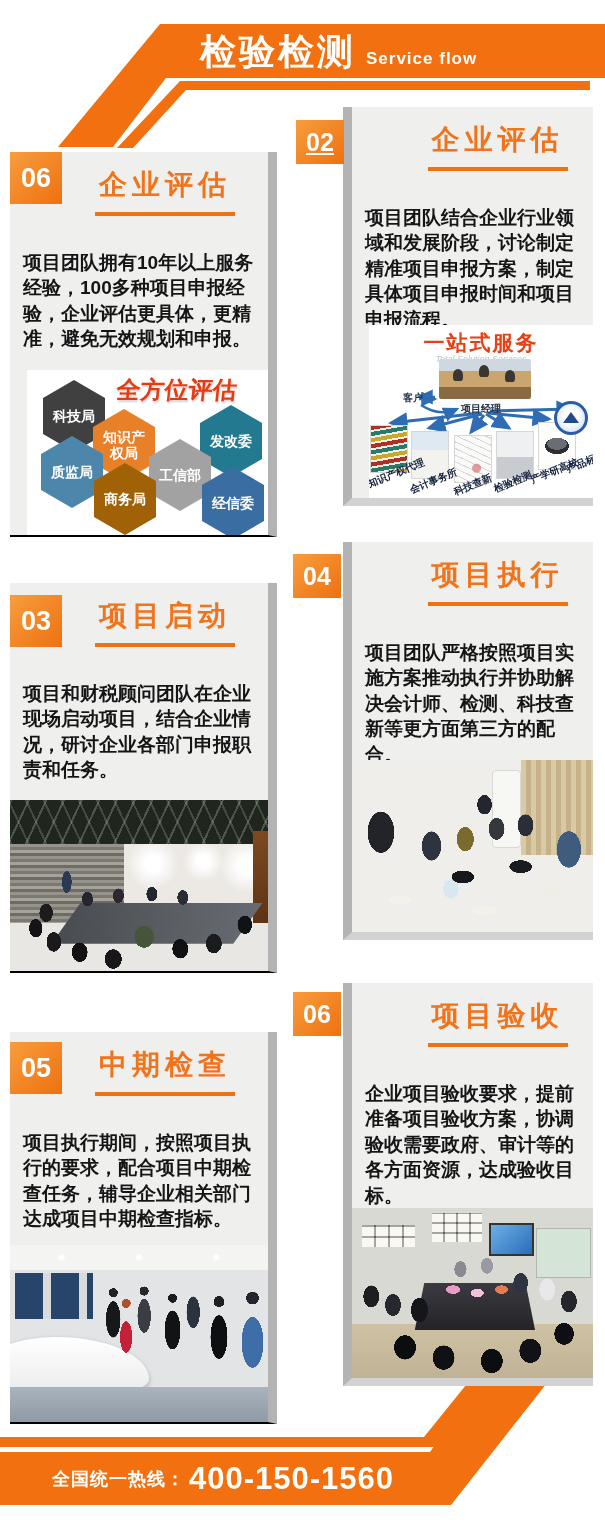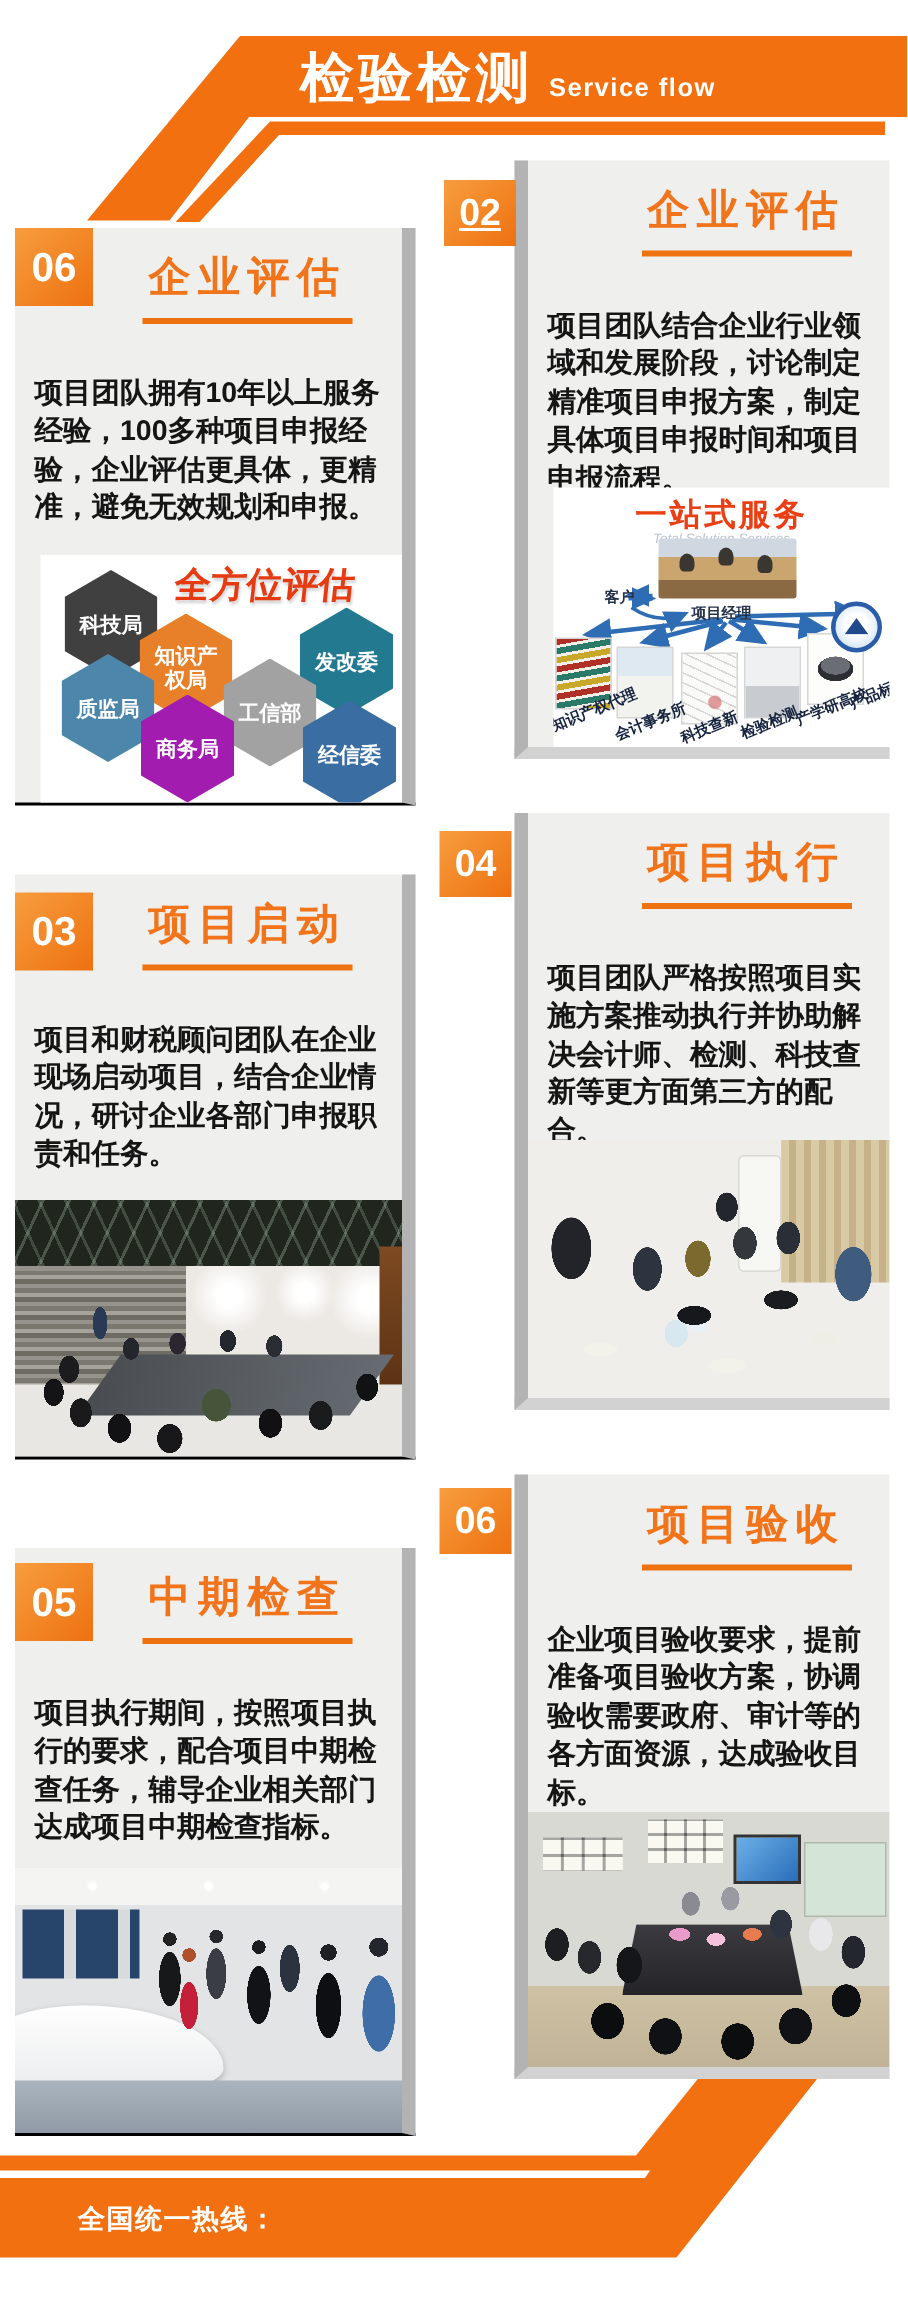--- a/index.html
+++ b/index.html
@@ -212,21 +212,21 @@
       <span class="step-title">企业评估</span>
     </div>
     <div class="step-body">项目团队拥有10年以上服务经验，100多种项目申报经验，企业评估更具体，更精准，避免无效规划和申报。</div>
     <div class="media white m1">
       <div class="assess-title">全方位评估</div>
       <div class="hex hx1" style="background: #404040;">科技局</div>
       <div class="hex hx2" style="background: rgb(232, 128, 42);">知识产权局</div>
       <div class="hex hx3" style="background: rgb(35, 121, 143);">发改委</div>
       <div class="hex hx4" style="background: rgb(77, 134, 171);">质监局</div>
       <div class="hex hx5" style="background: rgb(162, 162, 162);">工信部</div>
-      <div class="hex hx6" style="background: #a21caf;">商务局</div>
+      <div class="hex hx6" style="background: #a16207;">商务局</div>
       <div class="hex hx7" style="background: rgb(58, 109, 162);">经信委</div>
     </div>
   </div>
 
   <div class="panel right-col p2">
     <div class="step-head">
       <span class="step-title">企业评估</span>
     </div>
     <div class="step-body">项目团队结合企业行业领域和发展阶段，讨论制定精准项目申报方案，制定具体项目申报时间和项目申报流程。</div>
     <div class="media white m2">
@@ -333,15 +333,16 @@
         <div class="p6-board"></div>
         <div class="p6-floor"></div>
         <div class="p6-table"></div>
         <div class="p6-fig"></div>
       </div>
     </div>
   </div>
 
   <div class="ftr-text">
     <span class="ftr-label">全国统一热线：</span>
+    <span class="ftr-num">400-150-1560</span>
   </div>
 
 </div>
 
 </body></html>

